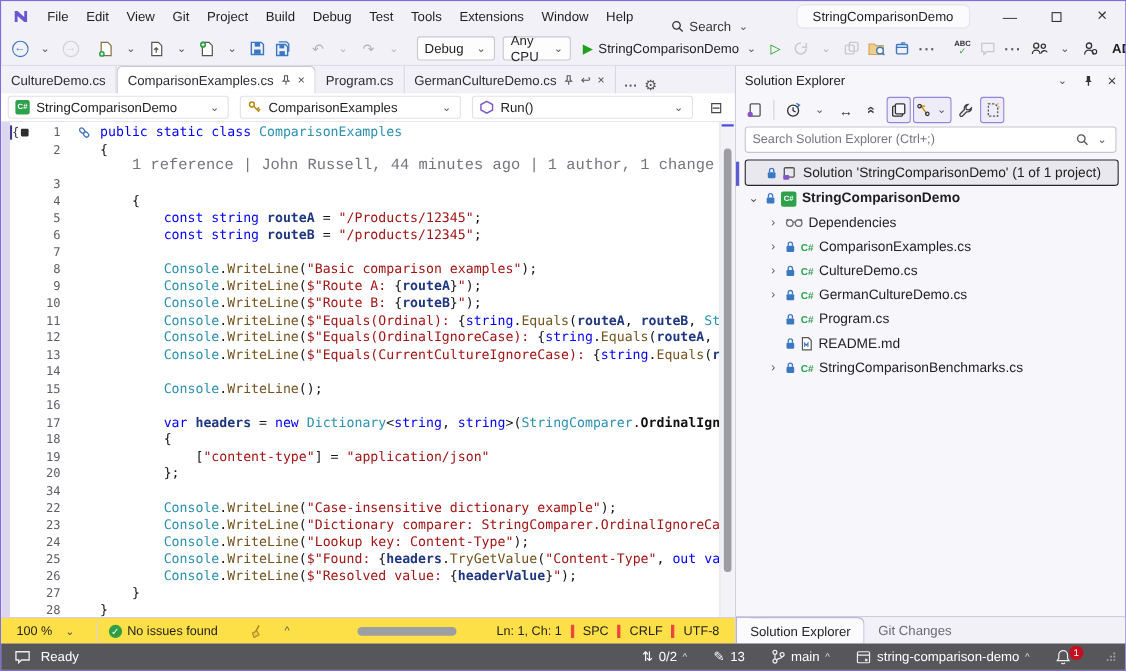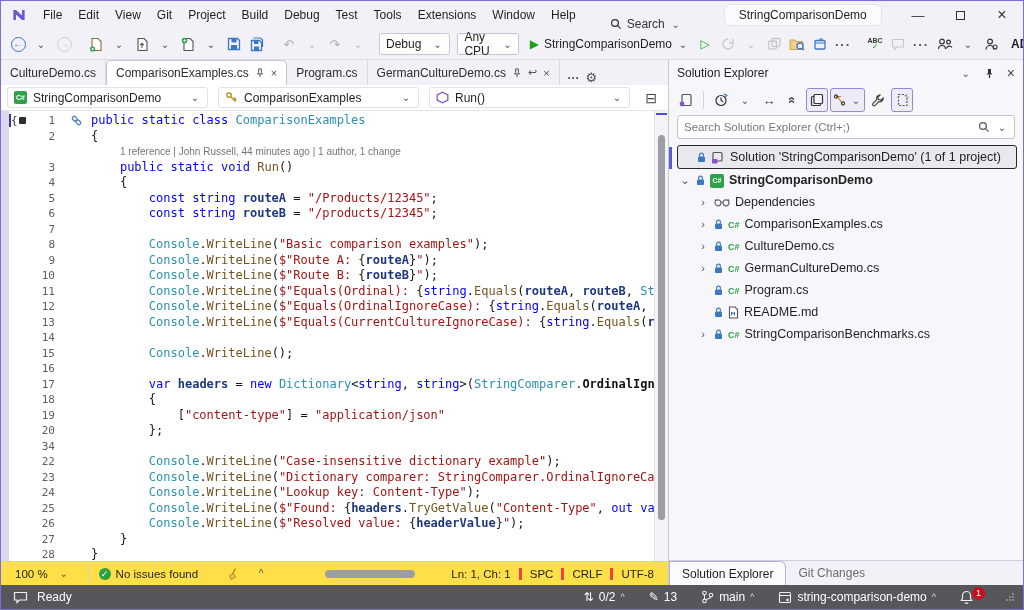--- a/index.html
+++ b/index.html
@@ -54,21 +54,21 @@
   .code-row { display:flex; height:15.5px; line-height:15.5px; font-family:"DejaVu Sans Mono","Liberation Mono",monospace; font-size:12px; white-space:pre; }
   .ln { width:52px; flex:0 0 52px; text-align:right; padding-right:6px; color:#5d5d66; font-size:11px; }
   .glyph { width:30px; flex:0 0 30px; display:flex; align-items:center; justify-content:center; }
   .tok-kw  { color:#0000ff; }
   .tok-ty  { color:#2b91af; }
   .tok-mth { color:#74531f; }
   .tok-str { color:#a31515; }
   .tok-loc { color:#1f377f;font-weight:bold; }
   .tok-pln { color:#151515; }
   .tok-prop{ color:#111; font-weight:600; }
-  .lens-row .lens-text { color:#75757e; font-size:10px; font-family:Liberation Sans, sans-serif; padding-left:29px; }
+  .lens-row .lens-text { color:#75757e; font-size:14px; font-family:Liberation Mono, monospace; padding-left:29px; }
   .outline-adorn { position:absolute; left:2px; top:3px; font-size:11px; color:#333; font-family:"DejaVu Sans Mono",monospace; display:flex; align-items:center; }
   .outline-adorn .mini-box { width:7px; height:7px; background:#2d2d2d; border-radius:1px; margin-left:1px; display:inline-block; }
   .caret-bar { position:absolute; left:0; top:3px; width:2px; height:13px; background:#3b3b8f; }
   .vscroll { width:14px; flex:0 0 14px; background:#f3f2f7; border-left:1px solid #e4e3ea; position:relative; }
   .vscroll .thumb { position:absolute; left:3px; right:3px; top:24px; height:385px; background:#9d9da4; border-radius:4px; }
   .vscroll .map-tick { position:absolute; left:1px; right:1px; top:2px; height:2px; background:#4a4ae0; }
 
   
   .editor-status { height:24px; flex:0 0 auto; background:#fde047; border-top:1px solid #cfcdda; display:flex; align-items:center; font-size:11.5px; color:#1f1f1f; padding:0 6px; gap:6px; }
   .zoom-combo { display:flex; gap:10px; align-items:center; padding:2px 8px; font-size:11.5px; }
@@ -350,21 +350,21 @@
           <span class="caret-bar"></span>
           <span class="outline-adorn">{<span class="mini-box"></span></span>
         <div class="code-row"><span class="ln">1</span><span class="glyph"><svg width="13" height="13" viewBox="0 0 14 14">
                   <g transform="rotate(45 7 7)" fill="none" stroke="#4a78c4" stroke-width="1.3">
                     <rect x="1.5" y="5" width="5.5" height="4" rx="2"></rect>
                     <rect x="7" y="5" width="5.5" height="4" rx="2"></rect>
                   </g>
                 </svg></span><span class="code-text"><span class="tok-kw">public static class </span><span class="tok-ty">ComparisonExamples</span></span></div>
             <div class="code-row"><span class="ln">2</span><span class="glyph"></span><span class="code-text"><span class="tok-pln">{</span></span></div>
             <div class="code-row lens-row"><span class="ln"></span><span class="glyph"></span><span class="lens-text">1 reference | John Russell, 44 minutes ago | 1 author, 1 change</span></div>
-            <div class="code-row"><span class="ln">3</span><span class="glyph"></span><span class="code-text"><span class="tok-pln">    </span><span class="tok-kw">public static void </span><span class="tok-mth">Run</span><span class="tok-pln">()</span></span></div>
+            <div class="code-row"><span class="ln">3</span><span class="glyph"></span></div>
             <div class="code-row"><span class="ln">4</span><span class="glyph"></span><span class="code-text"><span class="tok-pln">    {</span></span></div>
             <div class="code-row"><span class="ln">5</span><span class="glyph"></span><span class="code-text"><span class="tok-pln">        </span><span class="tok-kw">const string </span><span class="tok-loc">routeA</span><span class="tok-pln"> = </span><span class="tok-str">"/Products/12345"</span><span class="tok-pln">;</span></span></div>
             <div class="code-row"><span class="ln">6</span><span class="glyph"></span><span class="code-text"><span class="tok-pln">        </span><span class="tok-kw">const string </span><span class="tok-loc">routeB</span><span class="tok-pln"> = </span><span class="tok-str">"/products/12345"</span><span class="tok-pln">;</span></span></div>
             <div class="code-row"><span class="ln">7</span><span class="glyph"></span><span class="code-text"></span></div>
             <div class="code-row"><span class="ln">8</span><span class="glyph"></span><span class="code-text"><span class="tok-pln">        </span><span class="tok-ty">Console</span><span class="tok-pln">.</span><span class="tok-mth">WriteLine</span><span class="tok-pln">(</span><span class="tok-str">"Basic comparison examples"</span><span class="tok-pln">);</span></span></div>
             <div class="code-row"><span class="ln">9</span><span class="glyph"></span><span class="code-text"><span class="tok-pln">        </span><span class="tok-ty">Console</span><span class="tok-pln">.</span><span class="tok-mth">WriteLine</span><span class="tok-pln">(</span><span class="tok-str">$"Route A: </span><span class="tok-pln">{</span><span class="tok-loc">routeA</span><span class="tok-pln">}</span><span class="tok-str">"</span><span class="tok-pln">);</span></span></div>
             <div class="code-row"><span class="ln">10</span><span class="glyph"></span><span class="code-text"><span class="tok-pln">        </span><span class="tok-ty">Console</span><span class="tok-pln">.</span><span class="tok-mth">WriteLine</span><span class="tok-pln">(</span><span class="tok-str">$"Route B: </span><span class="tok-pln">{</span><span class="tok-loc">routeB</span><span class="tok-pln">}</span><span class="tok-str">"</span><span class="tok-pln">);</span></span></div>
             <div class="code-row"><span class="ln">11</span><span class="glyph"></span><span class="code-text"><span class="tok-pln">        </span><span class="tok-ty">Console</span><span class="tok-pln">.</span><span class="tok-mth">WriteLine</span><span class="tok-pln">(</span><span class="tok-str">$"Equals(Ordinal): </span><span class="tok-pln">{</span><span class="tok-kw">string</span><span class="tok-pln">.</span><span class="tok-mth">Equals</span><span class="tok-pln">(</span><span class="tok-loc">routeA</span><span class="tok-pln">, </span><span class="tok-loc">routeB</span><span class="tok-pln">, </span><span class="tok-ty">Str</span></span></div>
             <div class="code-row"><span class="ln">12</span><span class="glyph"></span><span class="code-text"><span class="tok-pln">        </span><span class="tok-ty">Console</span><span class="tok-pln">.</span><span class="tok-mth">WriteLine</span><span class="tok-pln">(</span><span class="tok-str">$"Equals(OrdinalIgnoreCase): </span><span class="tok-pln">{</span><span class="tok-kw">string</span><span class="tok-pln">.</span><span class="tok-mth">Equals</span><span class="tok-pln">(</span><span class="tok-loc">routeA</span><span class="tok-pln">, </span></span></div>
             <div class="code-row"><span class="ln">13</span><span class="glyph"></span><span class="code-text"><span class="tok-pln">        </span><span class="tok-ty">Console</span><span class="tok-pln">.</span><span class="tok-mth">WriteLine</span><span class="tok-pln">(</span><span class="tok-str">$"Equals(CurrentCultureIgnoreCase): </span><span class="tok-pln">{</span><span class="tok-kw">string</span><span class="tok-pln">.</span><span class="tok-mth">Equals</span><span class="tok-pln">(</span><span class="tok-loc">ro</span></span></div>

